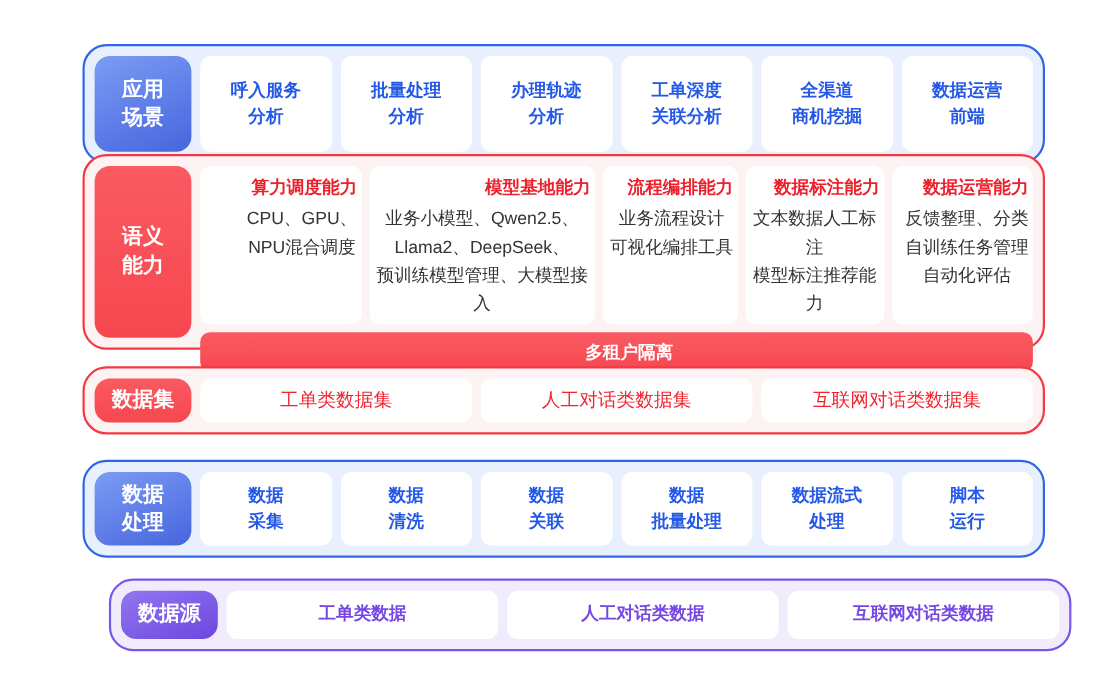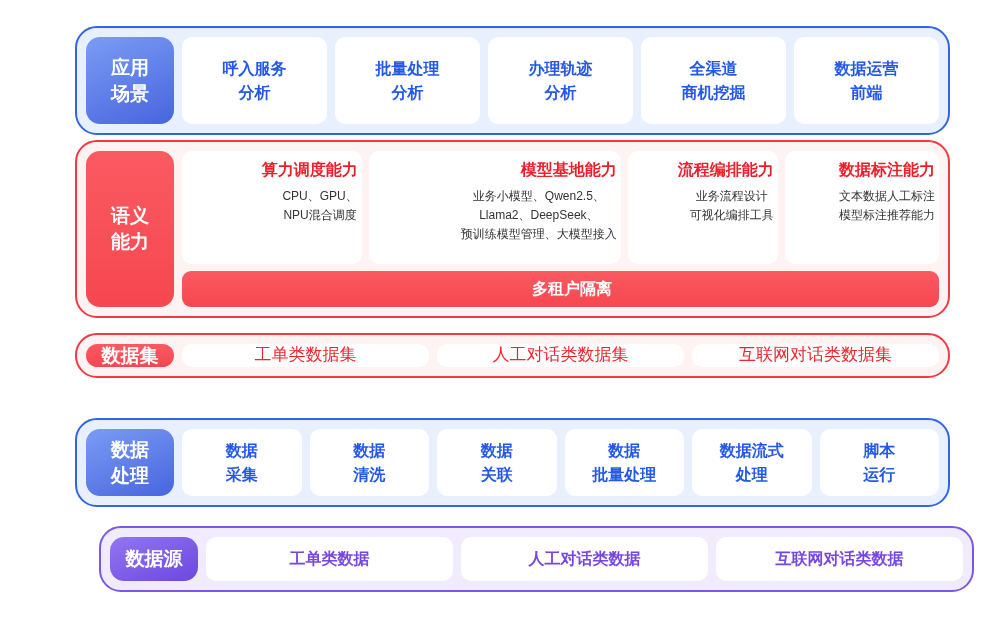--- a/index.html
+++ b/index.html
@@ -8,23 +8,23 @@
     font-family:"Liberation Sans","DejaVu Sans",sans-serif;
     overflow:hidden;
   }
   .sec{
     position:absolute;left:75px;width:875px;box-sizing:border-box;
     border-radius:22px;display:flex;gap:8px;padding:9px;
   }
   .sec-blue{border:2px solid #3165E6;background:#E8F0FD;}
   .sec-red{border:2px solid #F43844;background:#FEF3F3;}
   .sec-purple{border:2px solid #7A57E8;background:#F0ECFD;}
-  .sec1{top:26px;height:109px;}
+  .sec1{top:40px;height:109px;}
   .sec2{top:140px;height:178px;}
-  .sec3{top:333px;height:45px;}
+  .sec3{top:333px;height:62px;}
   .sec4{top:418px;height:89px;}
   .sec5{top:526px;height:66px;margin-left:24px;}
 
   .label{
     flex:0 0 88px;border-radius:14px;display:flex;align-items:center;justify-content:center;
     color:#ffffff;font-size:19px;font-weight:bold;text-align:center;white-space:pre-line;
     line-height:1.35;
   }
   .label-blue{background:linear-gradient(155deg,#7B9CF4 0%,#4765DE 100%);}
   .label-red{background:linear-gradient(180deg,#FA5A62 0%,#F6474F 100%);}
@@ -46,41 +46,43 @@
     background:#ffffff;border-radius:10px;padding:9px 4px 6px;
     display:flex;flex-direction:column;align-items:flex-end;box-sizing:border-box;
   }
   .sem-card.w1{flex:1.21;}
   .sem-card.w2{flex:1.72;}
   .sem-card.w3{flex:1.03;}
   .sem-card.w4{flex:1.00;}
   .sem-card.w5{flex:1.05;}
   .sem-title{color:#EC1F2A;font-size:16px;font-weight:bold;margin-bottom:6px;}
   .sem-body{
-    color:#333333;font-size:12px;line-height:1.6;text-align:center;white-space:pre-line;
+    color:#333333;font-size:16px;line-height:1.6;text-align:center;white-space:pre-line;
   }
   .banner{
     flex:0 0 36px;border-radius:9px;background:linear-gradient(180deg,#FA5A62 0%,#F6474F 100%);
     color:#ffffff;font-size:16px;font-weight:bold;
     display:flex;align-items:center;justify-content:center;padding-left:23px;
   }
 </style>
 </head>
 <body>
 
 <section class="sec sec-blue sec1">
   <div class="label label-blue">应用
 场景</div>
   <div class="cards">
     <div class="card card-blue">呼入服务
 分析</div>
     <div class="card card-blue">批量处理
 分析</div>
     <div class="card card-blue">办理轨迹
 分析</div>
+    <div class="card card-blue">工单深度
+关联分析</div>
     <div class="card card-blue">全渠道
 商机挖掘</div>
     <div class="card card-blue">数据运营
 前端</div>
   </div>
 </section>
 
 <section class="sec sec-red sec2">
   <div class="label label-red">语义
 能力</div>
@@ -99,20 +101,26 @@
       </div>
       <div class="sem-card w4">
         <div class="sem-title">流程编排能力</div>
         <div class="sem-body">业务流程设计
 可视化编排工具</div>
       </div>
       <div class="sem-card w3">
         <div class="sem-title">数据标注能力</div>
         <div class="sem-body">文本数据人工标注
 模型标注推荐能力</div>
+      </div>
+      <div class="sem-card w5">
+        <div class="sem-title">数据运营能力</div>
+        <div class="sem-body">反馈整理、分类
+自训练任务管理
+自动化评估</div>
       </div>
     </div>
     <div class="banner">多租户隔离</div>
   </div>
 </section>
 
 <section class="sec sec-red sec3">
   <div class="label label-red">数据集</div>
   <div class="cards">
     <div class="card card-red">工单类数据集</div>

